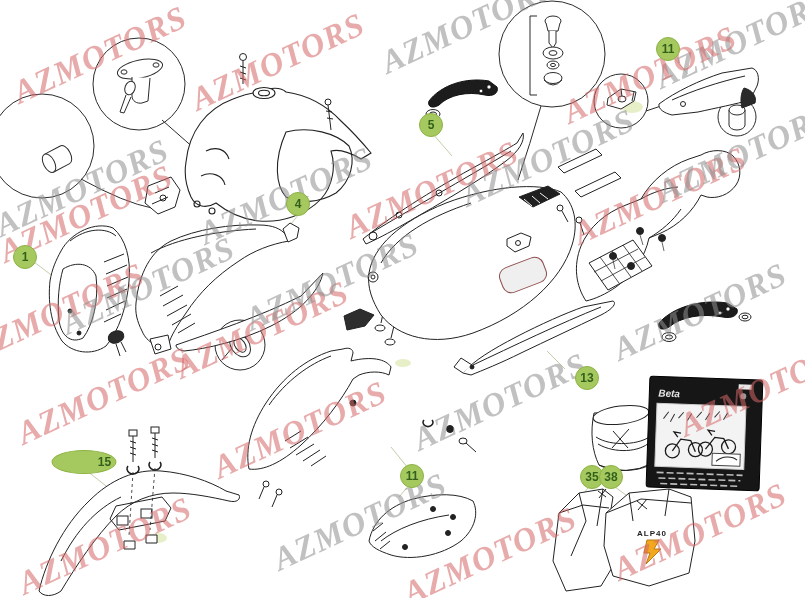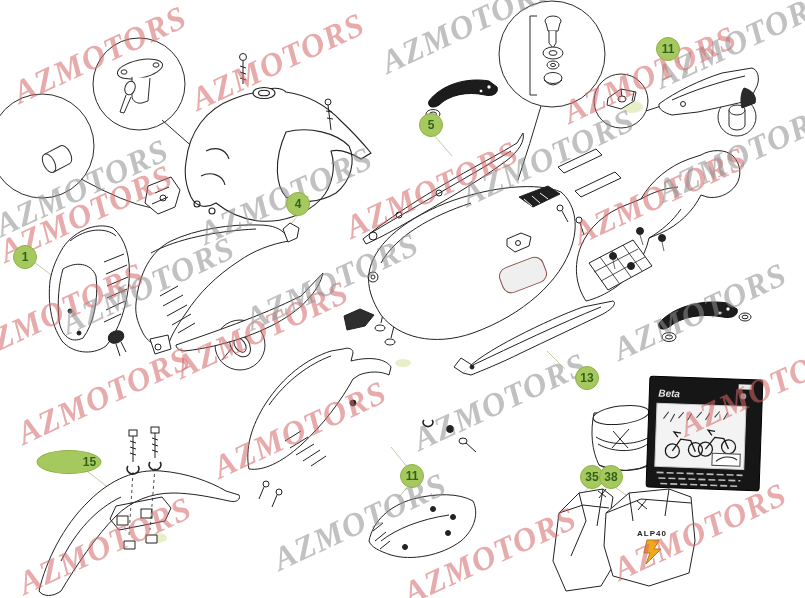--- a/index.html
+++ b/index.html
@@ -348,19 +348,19 @@
       <div class="wm" style="left: 490px; top: 556px; color: rgb(214, 103, 103);">AZMOTORS</div>
       <div class="wm" style="left: 700px; top: 532px; color: rgb(214, 103, 103);">AZMOTORS</div>
       <div class="wm" style="left: 766px; top: 388px; color: rgb(214, 103, 103);">AZMOTORS</div>
     </div>
 <div id="callouts">
       <div class="callout" style="left: 25px; top: 257px; background: rgb(166, 201, 95); color: rgb(51, 97, 28); border: 1px solid rgb(141, 179, 68);">1</div>
       <div class="callout" style="left: 298px; top: 204px; background: rgb(166, 201, 95); color: rgb(51, 97, 28); border: 1px solid rgb(141, 179, 68);">4</div>
       <div class="callout" style="left: 431px; top: 125px; background: rgb(166, 201, 95); color: rgb(51, 97, 28); border: 1px solid rgb(141, 179, 68);">5</div>
       <div class="callout" style="left: 668px; top: 49px; background: rgb(166, 201, 95); color: rgb(51, 97, 28); border: 1px solid rgb(141, 179, 68);">11</div>
       <div class="callout" style="left: 566px; top: 378px; background: rgb(166, 201, 95); color: rgb(51, 97, 28); border: 1px solid rgb(141, 179, 68); margin-left: 21px;">13</div>
-      <div class="callout" style="left: 69px; top: 462px; background: rgb(166, 201, 95); color: rgb(51, 97, 28); border: 1px solid rgb(141, 179, 68); padding-left: 41px;">15</div>
+      <div class="callout" style="left: 84px; top: 462px; background: rgb(166, 201, 95); color: rgb(51, 97, 28); border: 1px solid rgb(141, 179, 68); padding-left: 41px;">15</div>
       <div class="callout" style="left: 412px; top: 476px; background: rgb(166, 201, 95); color: rgb(51, 97, 28); border: 1px solid rgb(141, 179, 68);">11</div>
       <div class="callout" style="left: 592px; top: 477px; background: rgb(166, 201, 95); color: rgb(51, 97, 28); border: 1px solid rgb(141, 179, 68);">35</div>
       <div class="callout" style="left: 611px; top: 477px; background: rgb(166, 201, 95); color: rgb(51, 97, 28); border: 1px solid rgb(141, 179, 68); text-align: center;">38</div>
     </div>
 
 </div>
 
 </body></html>

